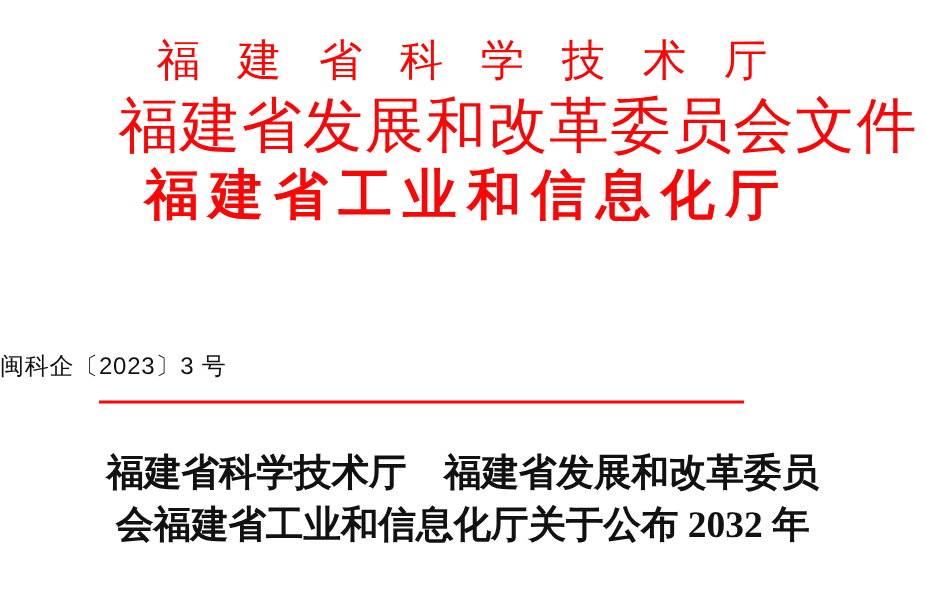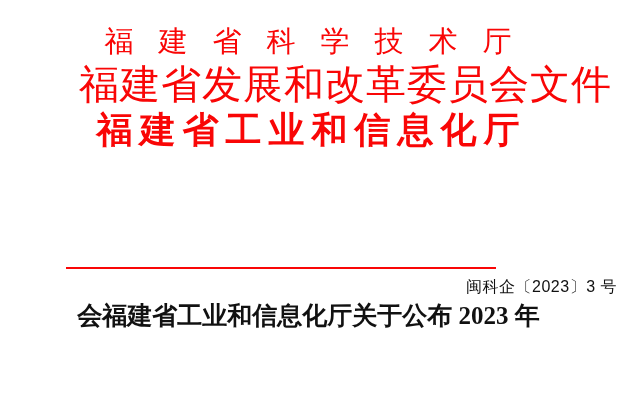--- a/index.html
+++ b/index.html
@@ -49,27 +49,26 @@
     letter-spacing: 7px;
     transform: translateX(3px);
     font-family: "Liberation Serif", serif;
   }
   
   .doc-number {
     position: absolute;
     top: 234px;
     left: 0;
     width: 617px;
-    text-align: right;
+    text-align: left;
     font-size: 16px;
     letter-spacing: 0.5px;
     color: var(--ink);
     white-space: nowrap;
     font-family: "Liberation Sans", sans-serif;
-    margin-top: 43px;
   }
   
   .red-rule {
     position: absolute;
     top: 267px;
     left: 66px;
     width: 430px;
     height: 2px;
     background: var(--red);
   }
@@ -97,16 +96,17 @@
     <div class="lh-line lh-1">福建省科学技术厅</div>
     <div class="lh-line lh-2">福建省发展和改革委员会文件</div>
     <div class="lh-line lh-3">福建省工业和信息化厅</div>
   </div>
 
   <div class="doc-number">闽科企〔2023〕3 号</div>
 
   <div class="red-rule"></div>
 
   <div class="title">
-    <div class="title-line">会福建省工业和信息化厅关于公布 2023 年</div>
+    <div class="title-line">福建省科学技术厅　福建省发展和改革委员</div>
+    <div class="title-line">会福建省工业和信息化厅关于公布 2032 年</div>
   </div>
 
 </div>
 
 </body></html>

